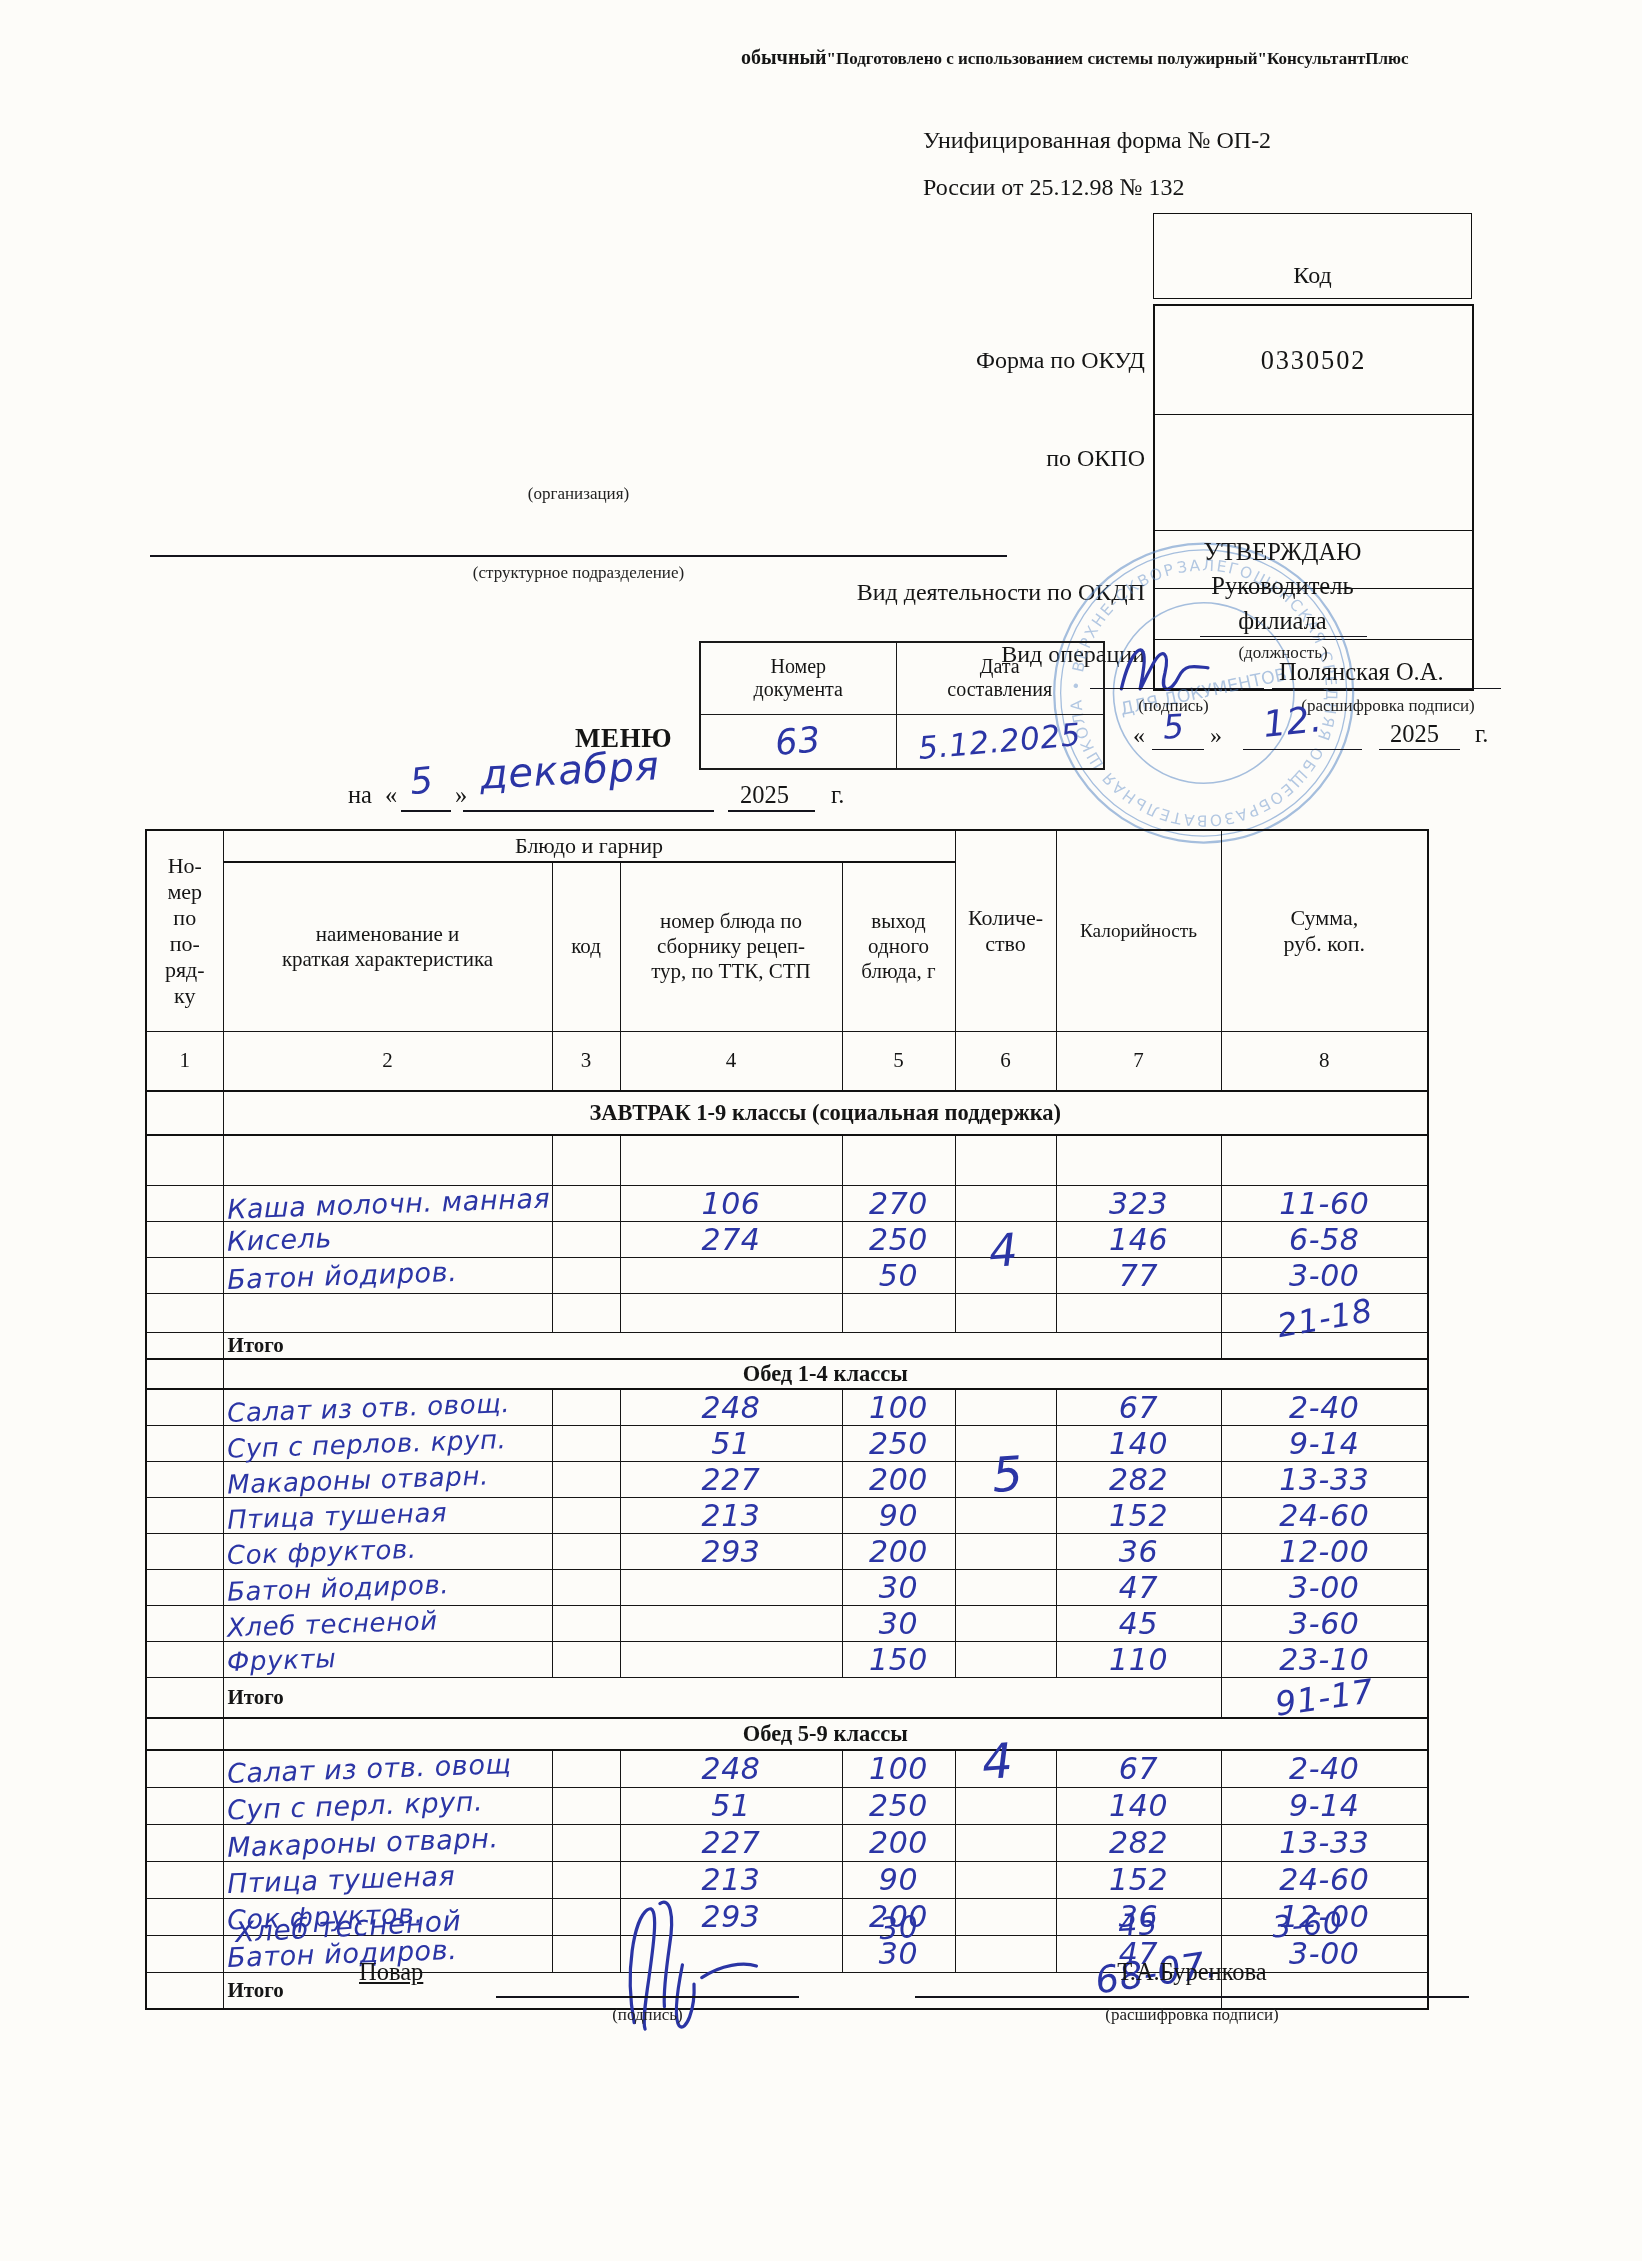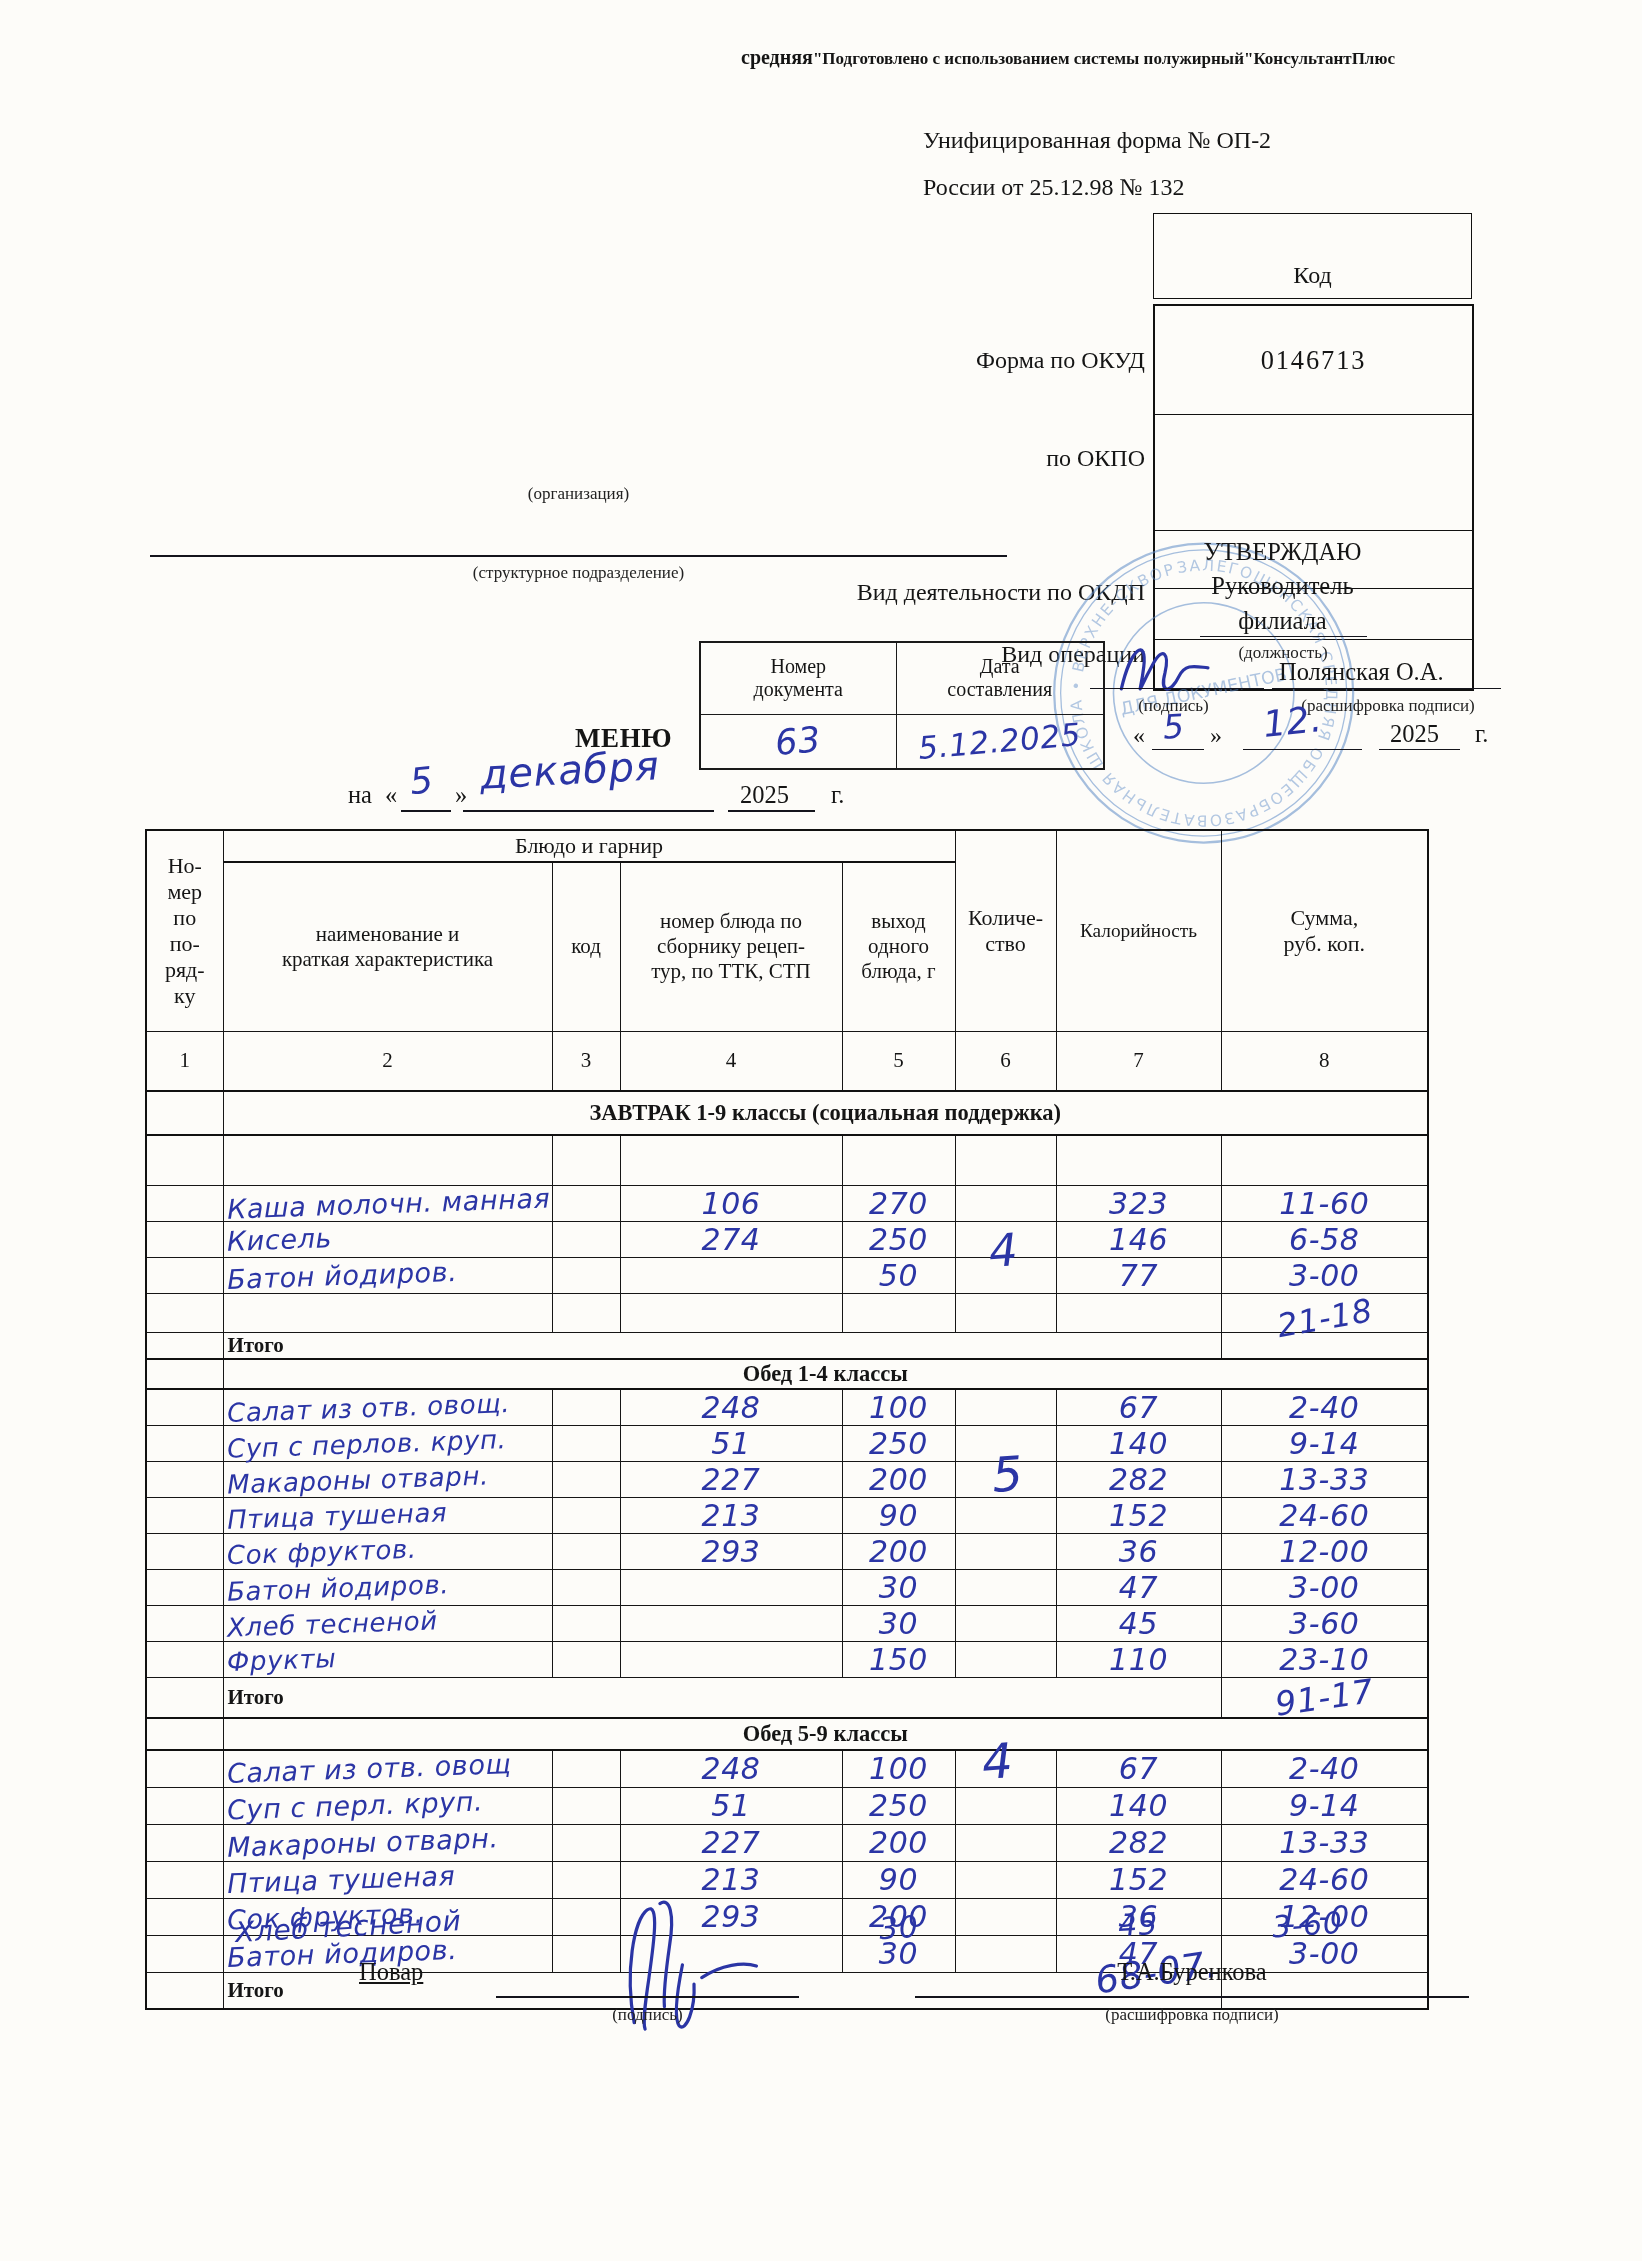--- a/index.html
+++ b/index.html
@@ -29,34 +29,34 @@
   .doc-table td{border:1.9px solid #1a1a1a;text-align:center;font-size:20px;}
   .stampc{position:absolute;opacity:0.55;}
   .cap{font-size:17px;color:#222;}
 </style>
 </head>
 <body>
 
 <div class="page">
 
   <div class="abs" style="left:741px;top:46px;width:805px;font-size:17px;font-weight:bold;">
-    <span style="font-size:20px;">средняя</span><span>"Подготовлено с использованием системы </span><span>полужирный</span><span>"КонсультантПлюс</span>
+    <span style="font-size:20px;">обычный</span><span>"Подготовлено с использованием системы </span><span>полужирный</span><span>"КонсультантПлюс</span>
   </div>
 
   <div class="abs" style="left:923px;top:117px;font-size:24px;line-height:1.95;">
     <div>Унифицированная форма № ОП-2</div>
     <div>России от 25.12.98 № 132</div>
   </div>
 
   <div class="abs codebox" style="left:1153px;top:213px;width:317px;height:84px;border-width:1.9px;">
     <div class="c" style="font-size:24px;margin-top:48px;">Код</div>
   </div>
 
   <div class="abs codebox" style="left:1153px;top:304px;width:317px;height:383px;">
-    <div class="coderow c" style="height:108px;line-height:108px;font-size:26.4px;letter-spacing:1.9px;">0146713</div>
+    <div class="coderow c" style="height:108px;line-height:108px;font-size:26.4px;letter-spacing:1.9px;">0330502</div>
     <div class="coderow" style="height:115px;"></div>
     <div class="coderow" style="height:57px;"></div>
     <div class="coderow" style="height:50px;"></div>
     <div style="height:45px;"></div>
   </div>
 
   <div class="abs r" style="left:837px;top:347px;width:308px;font-size:24px;">Форма по ОКУД</div>
   <div class="abs r" style="left:1005px;top:445px;width:140px;font-size:24px;">по ОКПО</div>
   <div class="abs r" style="left:760px;top:579px;width:385px;font-size:24px;">Вид деятельности по ОКДП</div>
   <div class="abs r" style="left:889px;top:641px;width:256px;font-size:24px;">Вид операции</div>

